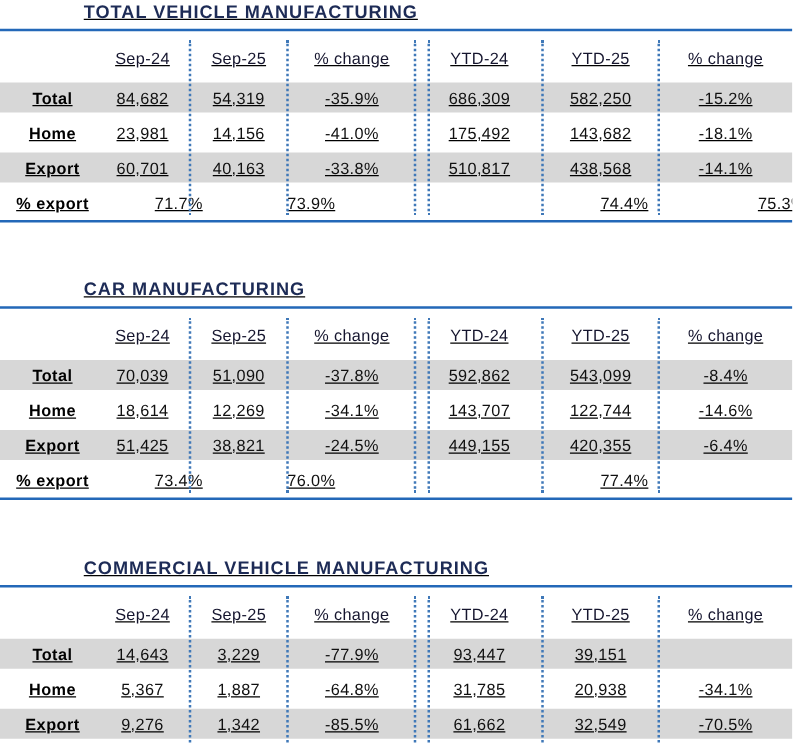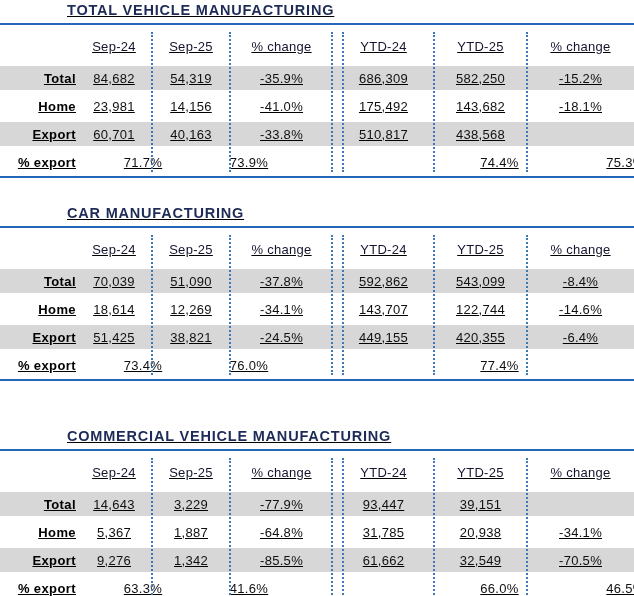--- a/index.html
+++ b/index.html
@@ -1,30 +1,30 @@
 <!DOCTYPE html>
 <html><head>
 <meta charset="utf-8">
 <style>
   html,body{margin:0;padding:0;background:#ffffff;}
   body{width:634px;font-family:"Liberation Sans", sans-serif;}
   .page{position:relative;width:634px;height:596px;overflow:hidden;background:#fff;text-decoration:underline;}
   .tbl{position:relative;padding-top:2px;}
-  .tbl + .tbl{margin-top:25px;}
+  .tbl + .tbl{margin-top:44px;}
   .tbl.last{margin-top:45px;}
   .ttl{margin:0 0 5px 67px;font-size:14.5px;font-weight:bold;letter-spacing:0.8px;color:#1d2b56;}
   .rule{height:2px;background:#2368b8;}
   .grid{position:relative;margin-top:7px;}
   .row{display:grid;grid-template-columns:76px 76px 78px 103px 101px 93px 107px;align-items:center;height:24px;margin-bottom:4px;}
   .row.head{height:28px;margin-bottom:6px;}
   .row.band{background:#d7d7d7;}
   .row:last-child{margin-bottom:2px;gap:29px;}
   .c{text-align:center;font-size:13px;color:#101010;letter-spacing:0.3px;white-space:nowrap;}
   .c.hc{color:#15152e;font-size:13px;}
-  .c.lbl{text-align:right;padding-left:8px;font-weight:bold;color:#000;letter-spacing:0.4px;}
+  .c.lbl{text-align:center;padding-left:8px;font-weight:bold;color:#000;letter-spacing:0.4px;}
   .seps{position:absolute;top:0;bottom:2px;left:0;right:0;pointer-events:none;}
   .sep{position:absolute;top:0;bottom:0;width:0;border-left:2px dotted #3f78b8;}
   .s1{left:151px}.s2{left:229px}.s3{left:331px}.s4{left:342px}.s5{left:433px}.s6{left:526px}
 </style>
 </head>
 <body>
 
 <div class="page">
 
   <section class="tbl">
@@ -66,20 +66,21 @@
         <div class="c">143,682</div>
         <div class="c">-18.1%</div>
       </div>
       <div class="row band">
         <div class="c lbl">Export</div>
         <div class="c">60,701</div>
         <div class="c">40,163</div>
         <div class="c">-33.8%</div>
         <div class="c">510,817</div>
         <div class="c">438,568</div>
+        <div class="c">-14.1%</div>
       </div>
       <div class="row">
         <div class="c lbl">% export</div>
         <div class="c">71.7%</div>
         <div class="c">73.9%</div>
         <div class="c"></div>
         <div class="c">74.4%</div>
         <div class="c">75.3%</div>
         <div class="c"></div>
       </div>

